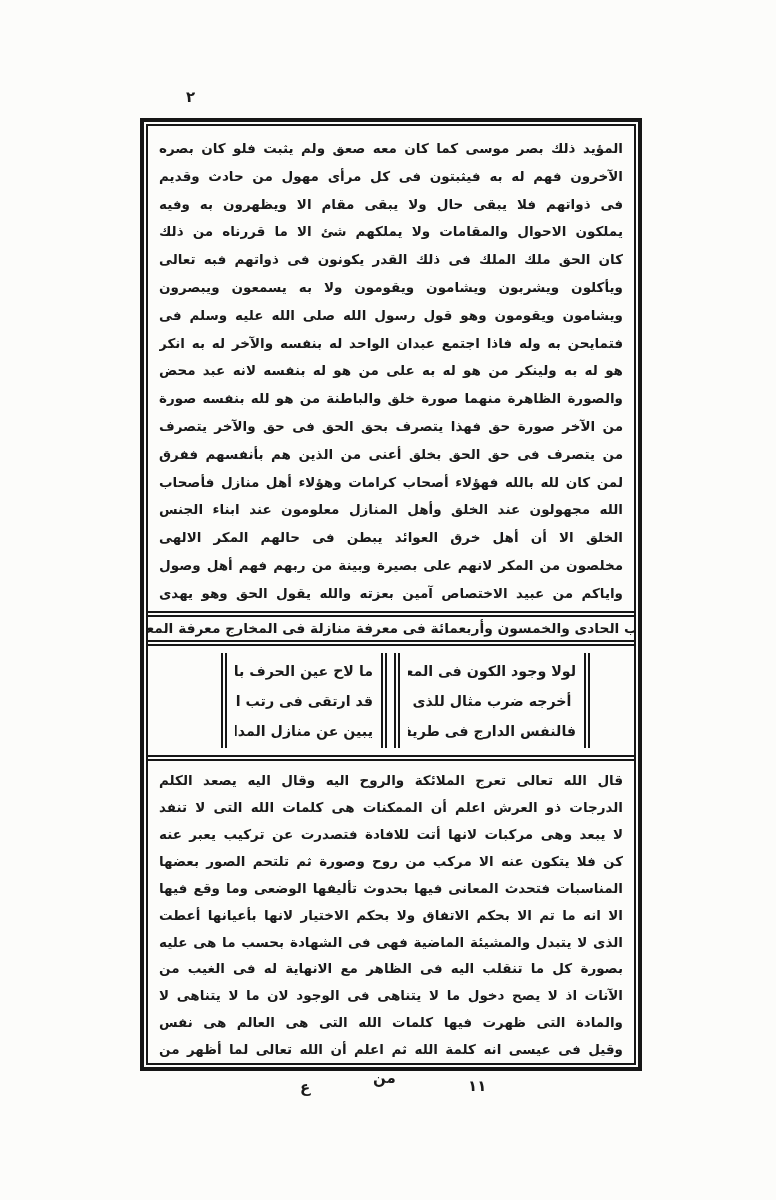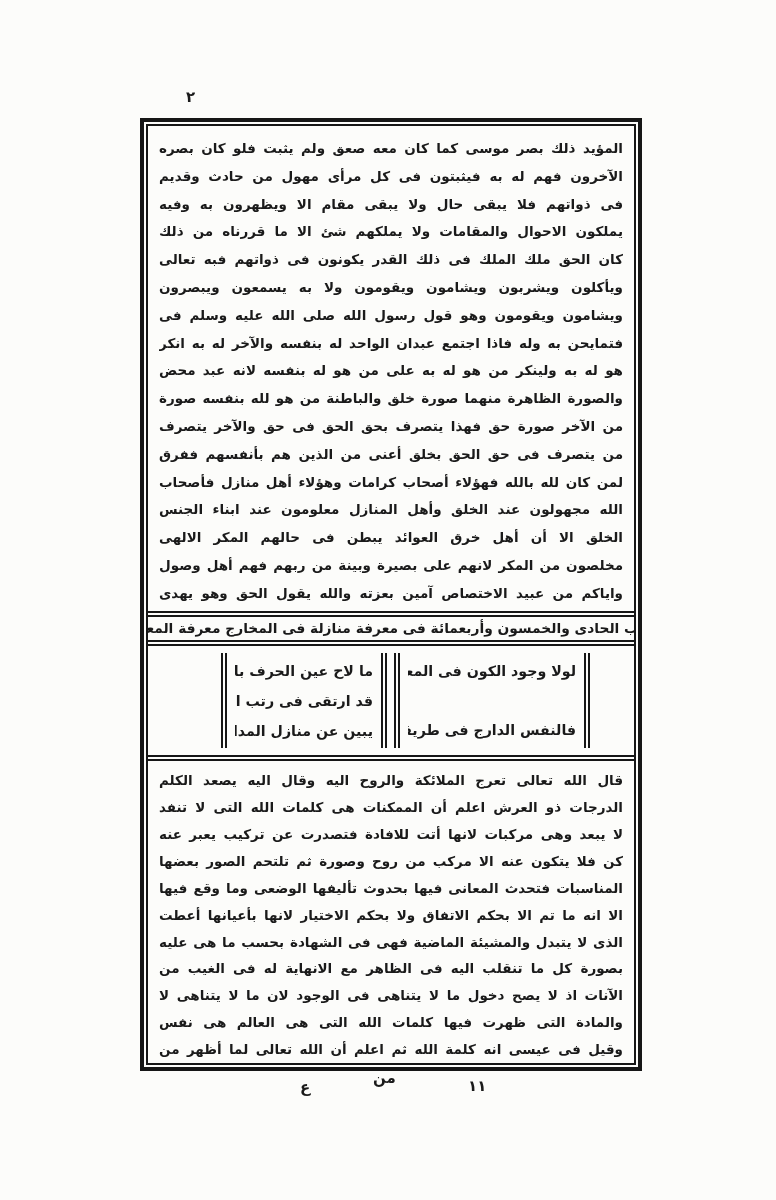--- a/index.html
+++ b/index.html
@@ -113,20 +113,21 @@
 
       <div class="heading-band" dir="rtl" lang="ar">
 
         <span class="heading-text">(الباب الحادى والخمسون وأربعمائة فى معرفة منازلة فى المخارج معرفة المعارج)</span>
 
       </div>
 
       <div class="poem" dir="rtl" lang="ar">
         <div class="verse-col right">
           <div class="vline">لولا وجود الكون فى المعارج</div>
+          <div class="vline">أخرجه ضرب مثال للذى</div>
           <div class="vline">فالنفس الدارج فى طريقته</div>
         </div>
         <div class="verse-col left">
           <div class="vline">ما لاح عين الحرف بالمخارج</div>
           <div class="vline">قد ارتقى فى رتب المعارج</div>
           <div class="vline">يبين عن منازل المدارج</div>
         </div>
       </div>
 
       <div class="text-block bottom" dir="rtl" lang="ar">

